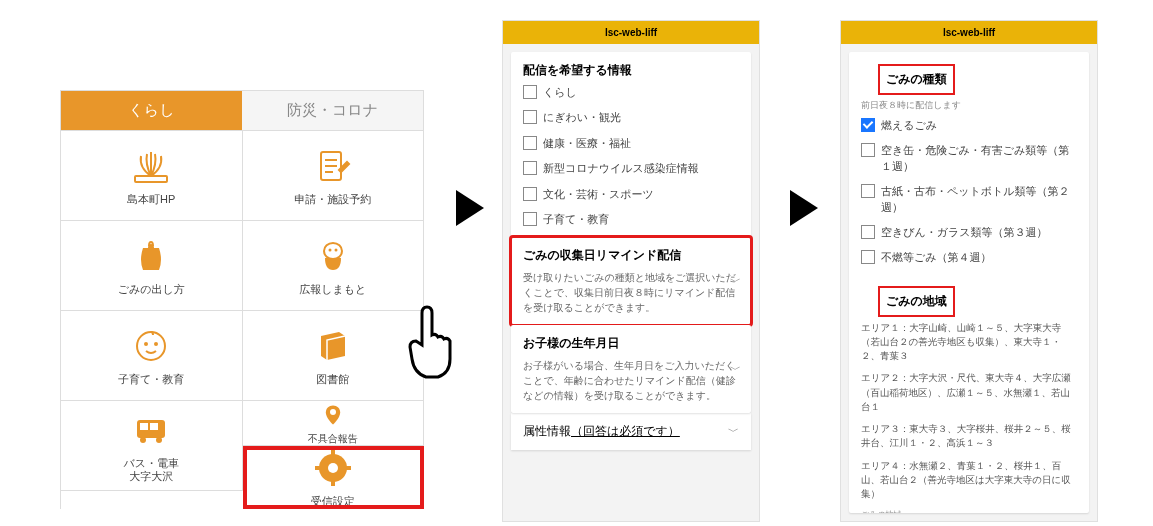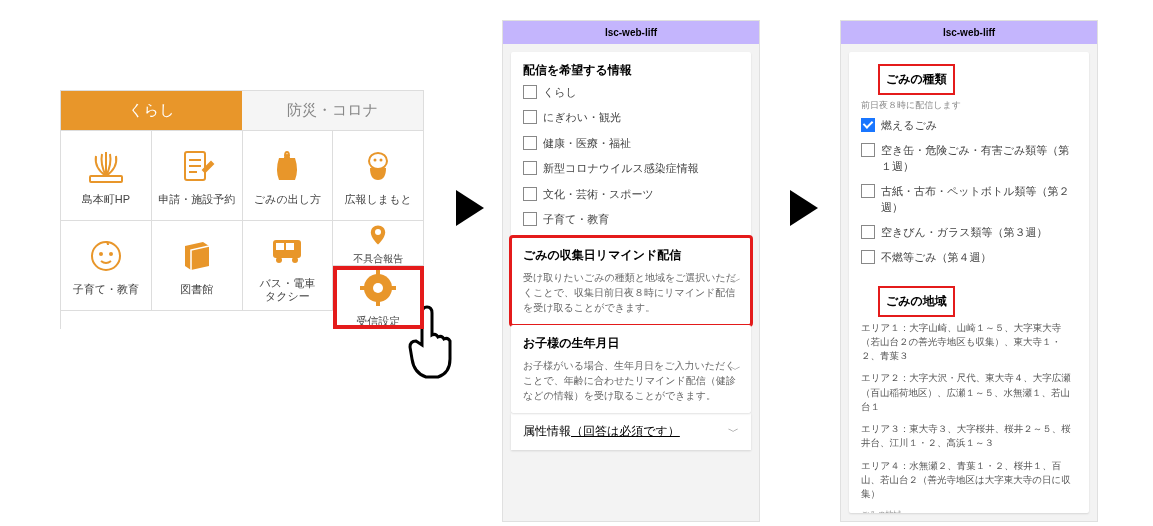--- a/index.html
+++ b/index.html
@@ -32,21 +32,21 @@
     background: #f5f5f5;
     color: #888;
   }
   .tab.active {
     background: #e8962a;
     color: #fff;
     font-weight: 500;
   }
   .grid {
     display: grid;
-    grid-template-columns: repeat(4, 1fr);
+    grid-template-columns: repeat(2, 1fr);
     border-left: 1px solid #ddd;
     border-top: 0;
   }
   .cell {
     border-right: 1px solid #ddd;
     border-bottom: 1px solid #ddd;
     height: 90px;
     display: flex;
     flex-direction: column;
     align-items: center;
@@ -94,21 +94,21 @@
     display: flex;
     flex-direction: column;
   }
   .phone2 { left: 502px; }
   .phone3 { left: 840px; }
   .ph-title {
     text-align: center;
     font-size: 10px;
     font-weight: 600;
     padding: 6px 0;
-    background: #c4b5fd;
+    background: #eab308;
   }
   .ph-body {
     padding: 8px;
     overflow: hidden;
     flex: 1;
     display: flex;
     flex-direction: column;
   }
 
   .card {
@@ -283,21 +283,21 @@
       <span class="icon">
         <svg viewBox="0 0 40 40" width="40" height="40">
             <rect x="6" y="10" width="28" height="18" rx="3" fill="#e8962a"></rect>
             <rect x="9" y="13" width="8" height="7" fill="#fff"></rect>
             <rect x="19" y="13" width="8" height="7" fill="#fff"></rect>
             <circle cx="12" cy="30" r="3" fill="#e8962a"></circle>
             <circle cx="28" cy="30" r="3" fill="#e8962a"></circle>
           </svg>
       </span>
       <span class="label">バス・電車
-タクシー</span>
+大字大沢</span>
     </div>
 
     <div style="display:flex;flex-direction:column;">
       <div class="cell" style="height:45px;border-bottom:1px solid #ddd;">
         <span class="icon" style="width:26px;height:26px">
           <svg viewBox="0 0 40 40" width="24" height="24">
               <path d="M20 4 C13 4 8 9 8 16 C8 25 20 36 20 36 C20 36 32 25 32 16 C32 9 27 4 20 4 Z" fill="#e8962a"></path>
               <circle cx="20" cy="15" r="5" fill="#fff"></circle>
             </svg>
         </span>

